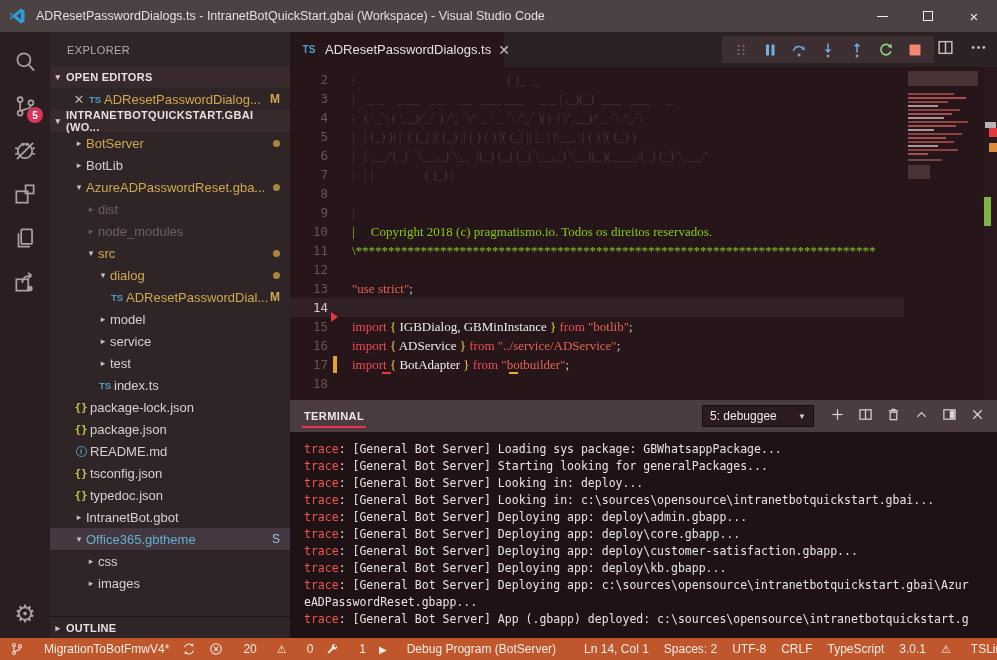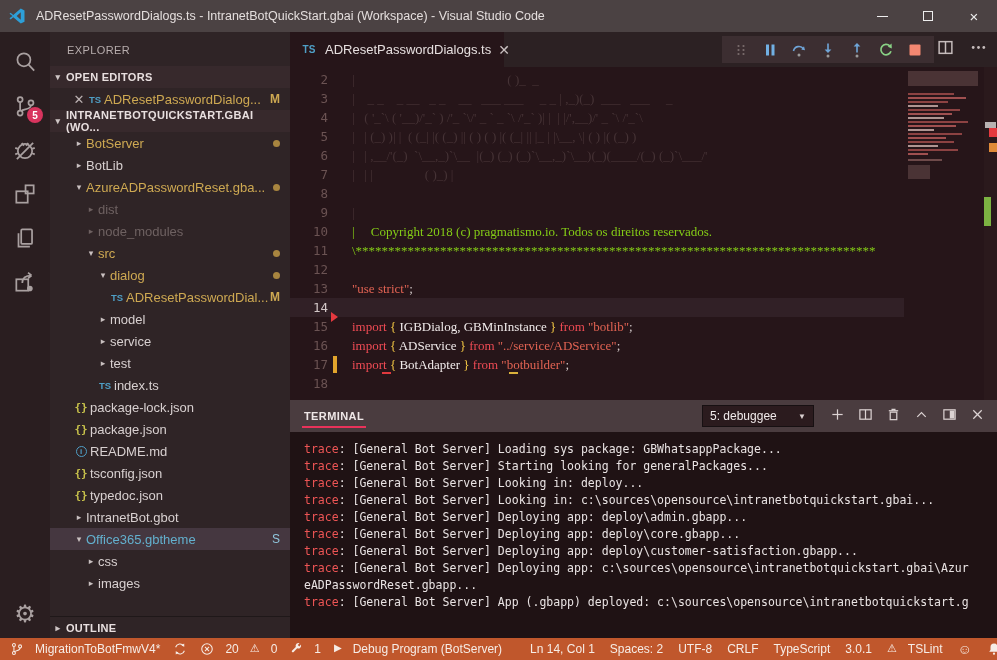--- a/index.html
+++ b/index.html
@@ -93,21 +93,21 @@
   .term-select .sel-arr { margin-left:auto; font-size:8px; color:#d8cfcf; }
   .ph-icons { display:flex; align-items:center; gap:13px; margin-left:16px; }
   .ph-icons svg { stroke:#dcd3d3; fill:none; stroke-width:1.3; }
   .term-content { flex:1; background:#1f1214; padding:9px 0 0 14px; font-family:"DejaVu Sans Mono",monospace; font-size:11.5px; line-height:17px; overflow:hidden; }
   .tl { white-space:pre; }
   .tl .tlab { color:#ee5555; }
   .tl .tmsg { color:#e9e3e3; }
 
   
   .statusbar { height:22px; background:#c0572c; display:flex; align-items:center; font-size:12px; color:#f6ece6; padding:0 10px; flex:none; }
-  .sb-item { display:flex; align-items:flex-start; gap:11px; margin-right:13px; white-space:nowrap; }
+  .sb-item { display:flex; align-items:center; gap:20px; margin-right:13px; white-space:nowrap; }
   .sb-right { margin-left:auto; display:flex; align-items:center; }
   .sb-right .sb-item { margin-right:0; margin-left:15px; }
   .statusbar svg { stroke:#f6ece6; fill:none; stroke-width:1.2; }
   .warn-glyph { font-size:11px; }
 </style>
 </head>
 <body>
 
 <div class="app">
 
@@ -457,20 +457,21 @@
           </div>
         </div>
         <div class="term-content">
             <div class="tl"><span class="tlab">trace</span><span class="tmsg">: [General Bot Server] Loading sys package: GBWhatsappPackage...</span></div>
             <div class="tl"><span class="tlab">trace</span><span class="tmsg">: [General Bot Server] Starting looking for generalPackages...</span></div>
             <div class="tl"><span class="tlab">trace</span><span class="tmsg">: [General Bot Server] Looking in: deploy...</span></div>
             <div class="tl"><span class="tlab">trace</span><span class="tmsg">: [General Bot Server] Looking in: c:\sources\opensource\intranetbotquickstart.gbai...</span></div>
             <div class="tl"><span class="tlab">trace</span><span class="tmsg">: [General Bot Server] Deploying app: deploy\admin.gbapp...</span></div>
             <div class="tl"><span class="tlab">trace</span><span class="tmsg">: [General Bot Server] Deploying app: deploy\core.gbapp...</span></div>
             <div class="tl"><span class="tlab">trace</span><span class="tmsg">: [General Bot Server] Deploying app: deploy\customer-satisfaction.gbapp...</span></div>
+            <div class="tl"><span class="tlab">trace</span><span class="tmsg">: [General Bot Server] Deploying app: deploy\kb.gbapp...</span></div>
             <div class="tl"><span class="tlab">trace</span><span class="tmsg">: [General Bot Server] Deploying app: c:\sources\opensource\intranetbotquickstart.gbai\Azur</span></div>
             <div class="tl"><span class="tmsg">eADPasswordReset.gbapp...</span></div>
             <div class="tl"><span class="tlab">trace</span><span class="tmsg">: [General Bot Server] App (.gbapp) deployed: c:\sources\opensource\intranetbotquickstart.g</span></div>
           </div>
       </div>
     </div>
   </div>
 
   <div class="statusbar">
     <span class="sb-item">

